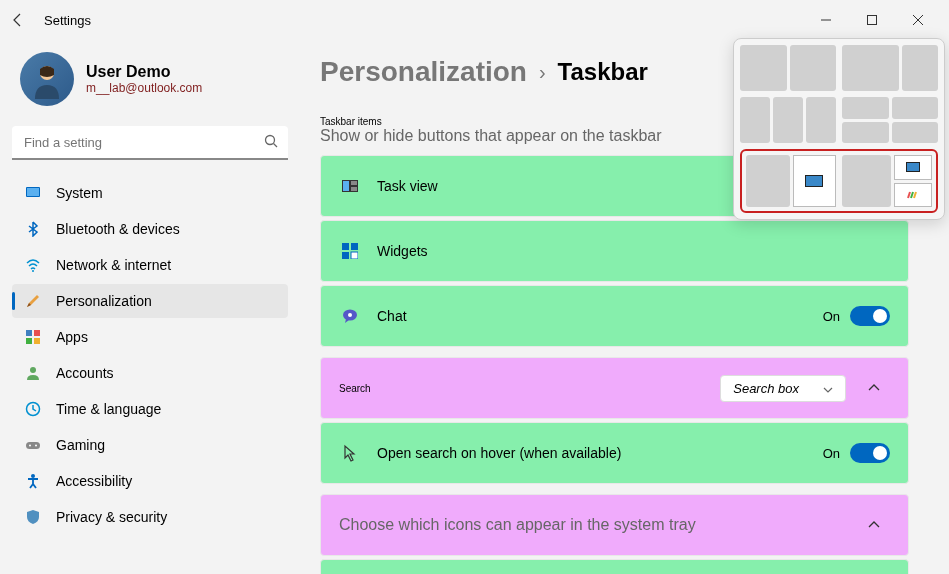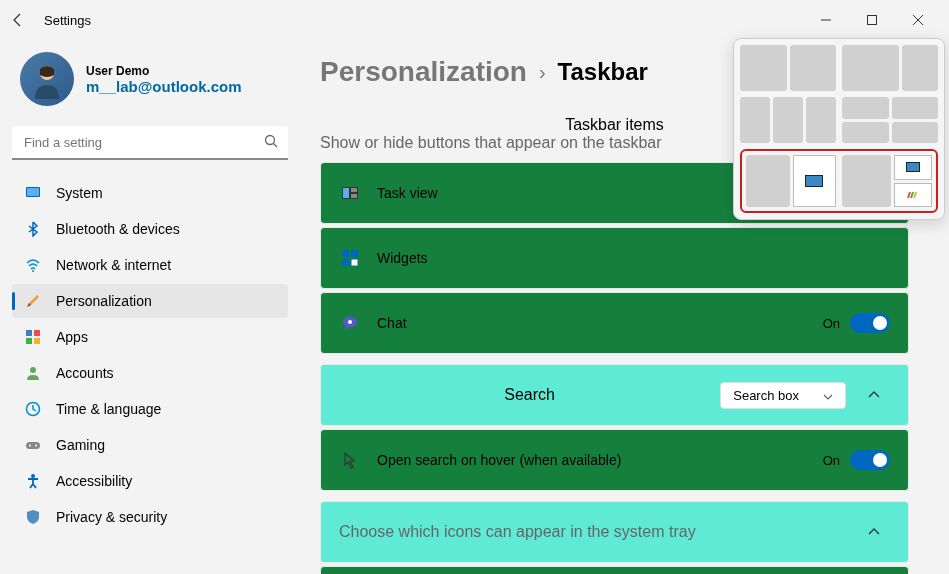--- a/index.html
+++ b/index.html
@@ -12,59 +12,59 @@
     .titlebar-right { margin-left: auto; display: flex; }
     .win-btn { width: 46px; height: 32px; display: flex; align-items: center; justify-content: center; cursor: pointer; }
     
     .main { display: flex; height: calc(100% - 40px); }
     
     .sidebar { width: 300px; padding: 0 12px; }
     .profile { display: flex; align-items: center; gap: 12px; padding: 12px 8px 20px; }
     .avatar { width: 54px; height: 54px; border-radius: 50%; background: linear-gradient(135deg, #4a7ba8, #2d5a8a); display: flex; align-items: center; justify-content: center; overflow: hidden; }
     .avatar svg { width: 40px; height: 40px; }
     .profile-info { display: flex; flex-direction: column; }
-    .profile-name { font-size: 12px; font-weight: 600; }
-    .profile-email { font-size: 15px; color: #0369a1; font-weight: bold; }
+    .profile-name { font-size: 16px; font-weight: 600; }
+    .profile-email { font-size: 12px; color: #7f1d1d; }
     
     .search-box { position: relative; margin-bottom: 16px; }
     .search-input { width: 100%; height: 34px; padding: 0 36px 0 12px; border: none; border-bottom: 2px solid #888; background: #fff; font-size: 13px; border-radius: 4px 4px 0 0; }
     .search-icon { position: absolute; right: 10px; top: 50%; transform: translateY(-50%); }
     
     .nav { display: flex; flex-direction: column; gap: 2px; }
     .nav-item { display: flex; align-items: center; gap: 14px; padding: 8px 12px; border-radius: 4px; cursor: pointer; font-size: 14px; position: relative; }
     .nav-item.active { background: rgba(0,0,0,0.05); }
     .nav-item.active::before { content: ''; position: absolute; left: 0; top: 8px; bottom: 8px; width: 3px; background: #0067c0; border-radius: 2px; }
     .nav-icon { width: 18px; height: 18px; display: flex; align-items: center; justify-content: center; }
     
     .content { flex: 1; padding: 16px 40px 0 20px; overflow-y: auto; }
     .breadcrumb { display: flex; align-items: center; gap: 12px; margin-bottom: 28px; }
     .crumb-parent { font-size: 28px; color: #777; font-weight: 600; }
     .crumb-sep { font-size: 20px; color: #777; }
     .crumb-current { font-size: 24px; font-weight: 600; }
     
     .section-header { margin-bottom: 6px; }
-    .section-title { font-size: 16px; font-weight: 400; text-align: center; }
+    .section-title { font-size: 10px; font-weight: 400; }
     .section-desc { font-size: 16px; color: #666; }
     
-    .setting-card { background: #15803d; border: 1px solid #e8e8e8; border-radius: 4px; margin-bottom: 3px; }
+    .setting-card { background: #86efac; border: 1px solid #e8e8e8; border-radius: 4px; margin-bottom: 3px; }
     .setting-row { display: flex; align-items: center; padding: 14px 18px; min-height: 60px; }
     .setting-icon { width: 22px; margin-right: 16px; display: flex; align-items: center; justify-content: center; }
     .setting-label { font-size: 14px; flex: 1; }
     .setting-control { display: flex; align-items: center; gap: 10px; }
     .toggle-label { font-size: 13px; }
     
     .toggle { width: 40px; height: 20px; border-radius: 10px; position: relative; cursor: pointer; }
     .toggle.on { background: #0067c0; }
     .toggle::after { content: ''; position: absolute; width: 14px; height: 14px; border-radius: 50%; background: #fff; top: 3px; }
     .toggle.on::after { right: 3px; }
     
-    .dropdown { padding: 5px 12px; border: 1px solid #ddd; border-radius: 4px; background: #fff; font-size: 13px; display: flex; align-items: center; gap: 24px; cursor: pointer; }
+    .dropdown { padding: 5px 12px; border: 1px solid #ddd; border-radius: 4px; background: #fff; font-size: 13px; display: flex; align-items: center; gap: 24px; cursor: pointer; font-style: italic; }
     .expand-btn { width: 32px; height: 32px; display: flex; align-items: center; justify-content: center; cursor: pointer; margin-left: 12px; }
     
-    .group-header { background: #5eead4; border: 1px solid #e8e8e8; border-radius: 4px; padding: 14px 18px; display: flex; align-items: center; margin-bottom: 3px; margin-top: 10px; }
+    .group-header { background: #f0abfc; border: 1px solid #e8e8e8; border-radius: 4px; padding: 14px 18px; display: flex; align-items: center; margin-bottom: 3px; margin-top: 10px; }
     .group-header .section-header { flex: 1; margin: 0; }
     
     .snap-overlay { position: absolute; top: 38px; right: 4px; width: 212px; background: #f5f5f5; border: 1px solid #ccc; border-radius: 8px; padding: 6px; box-shadow: 0 4px 16px rgba(0,0,0,0.15); }
     .snap-grid { display: grid; grid-template-columns: 1fr 1fr; gap: 6px; }
     .snap-layout { height: 46px; display: grid; gap: 3px; border-radius: 4px; }
     .snap-cell { background: #d0d0d0; border-radius: 3px; }
     .snap-highlight { border: 2px solid #c82020; border-radius: 6px; padding: 4px; margin-top: 6px; display: grid; grid-template-columns: 1fr 1fr; gap: 6px; }
     .snap-highlight .snap-layout { height: 52px; }
     .snap-active { background: #fff; border: 1px solid #bbb; display: flex; align-items: center; justify-content: center; }
   </style>

